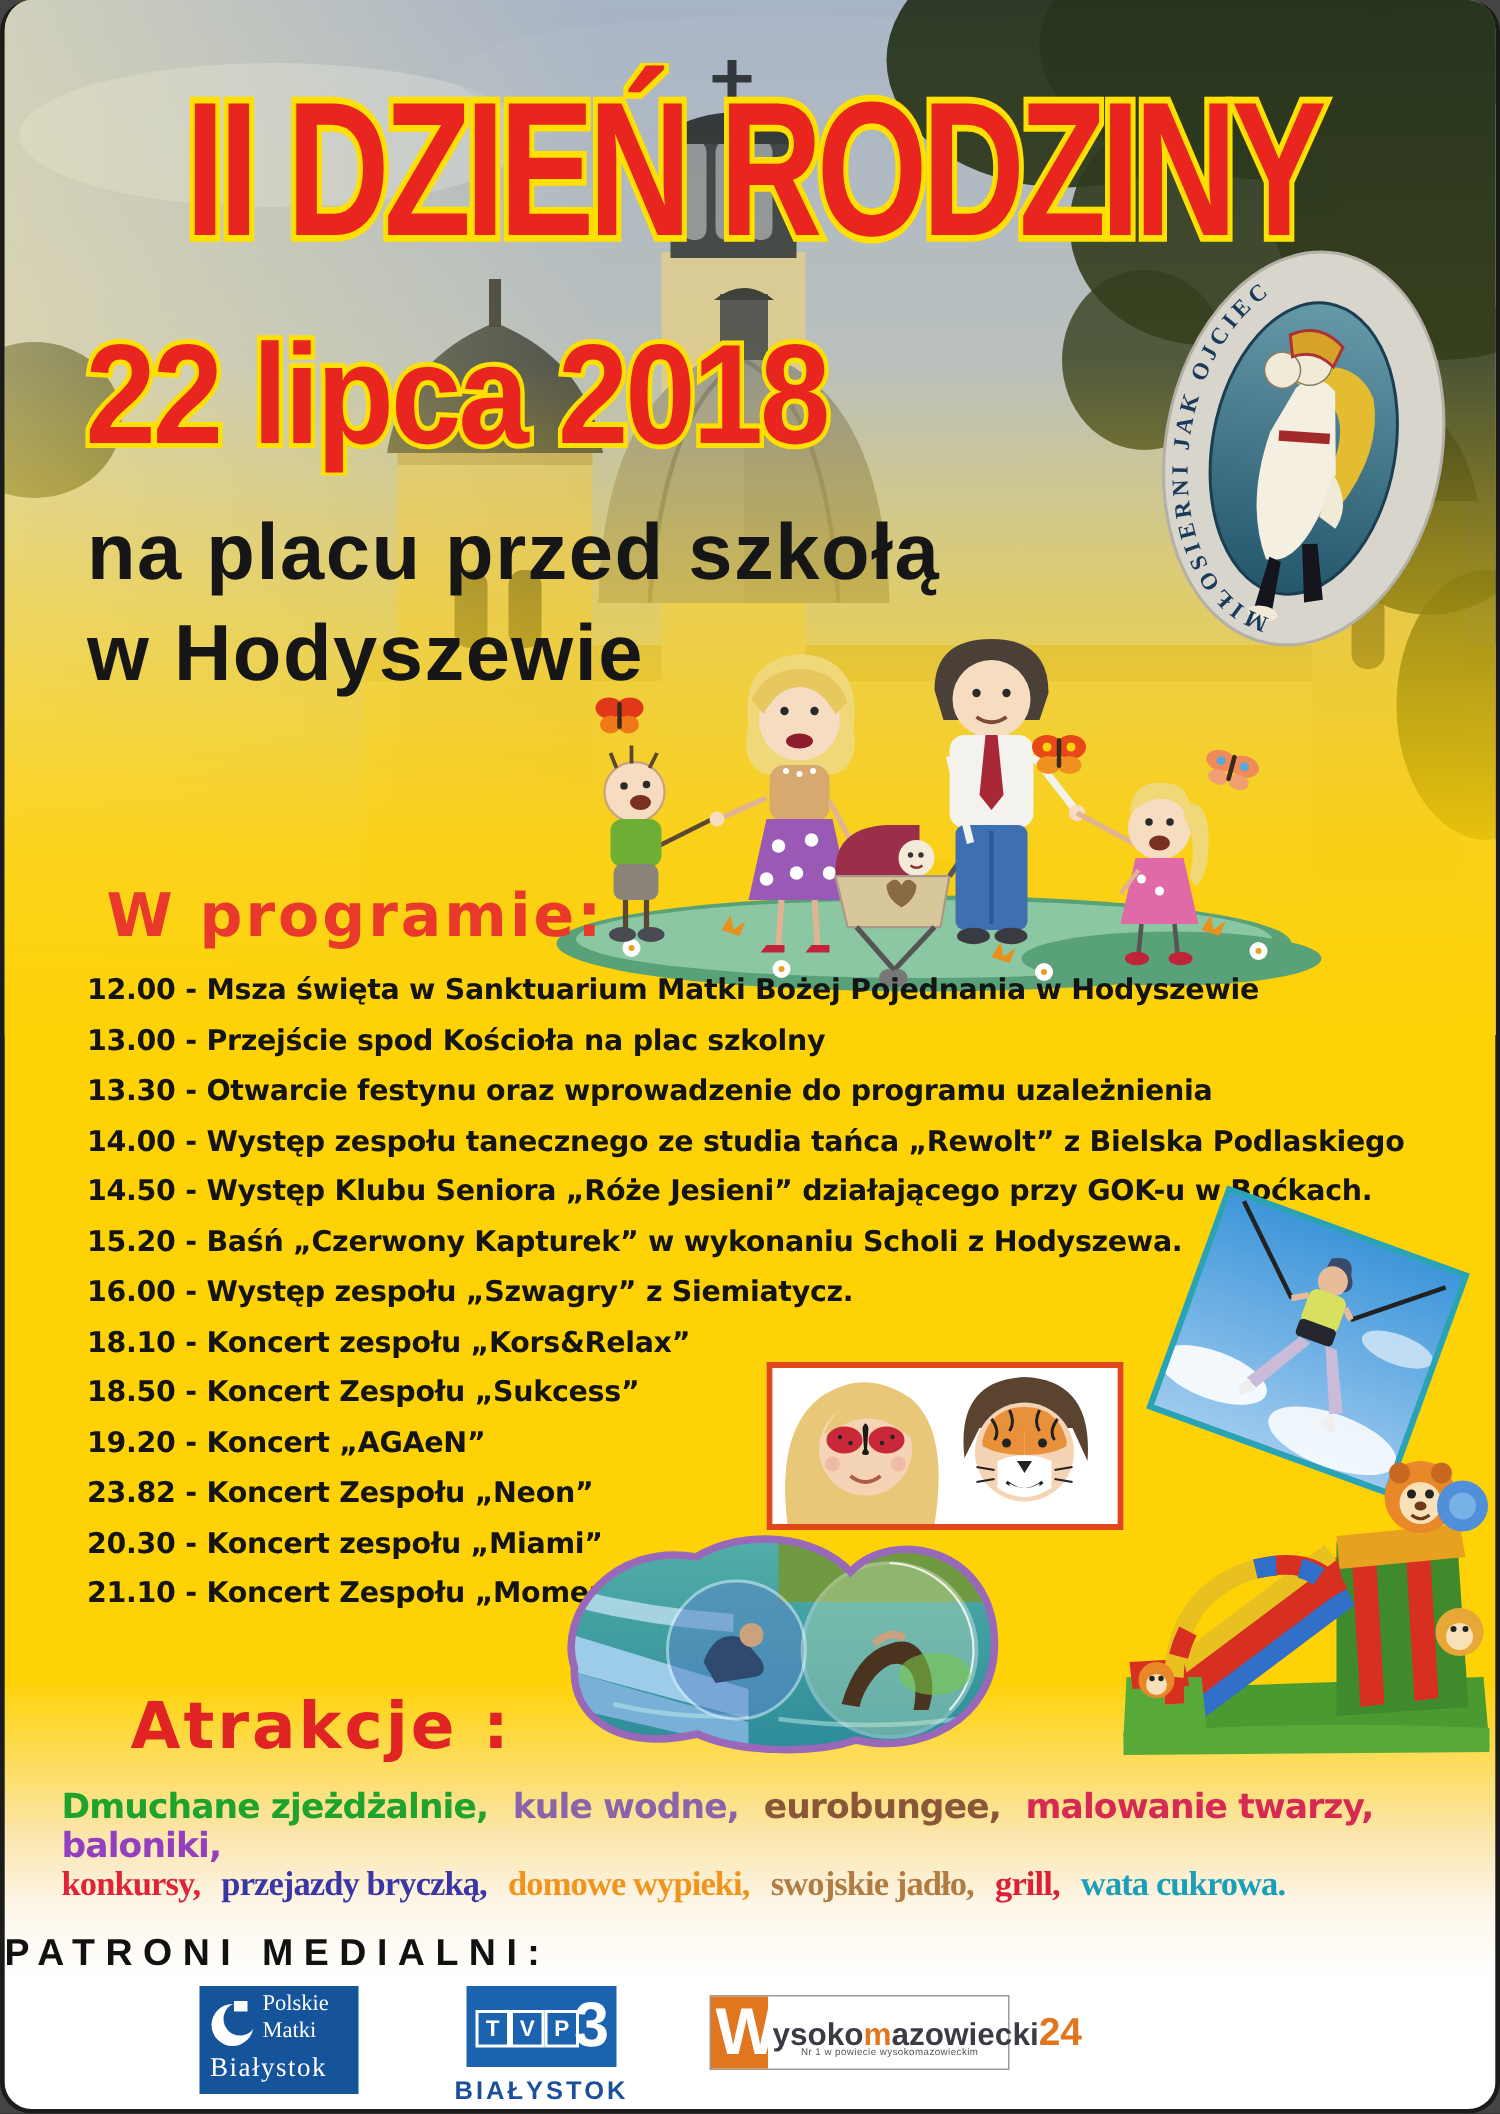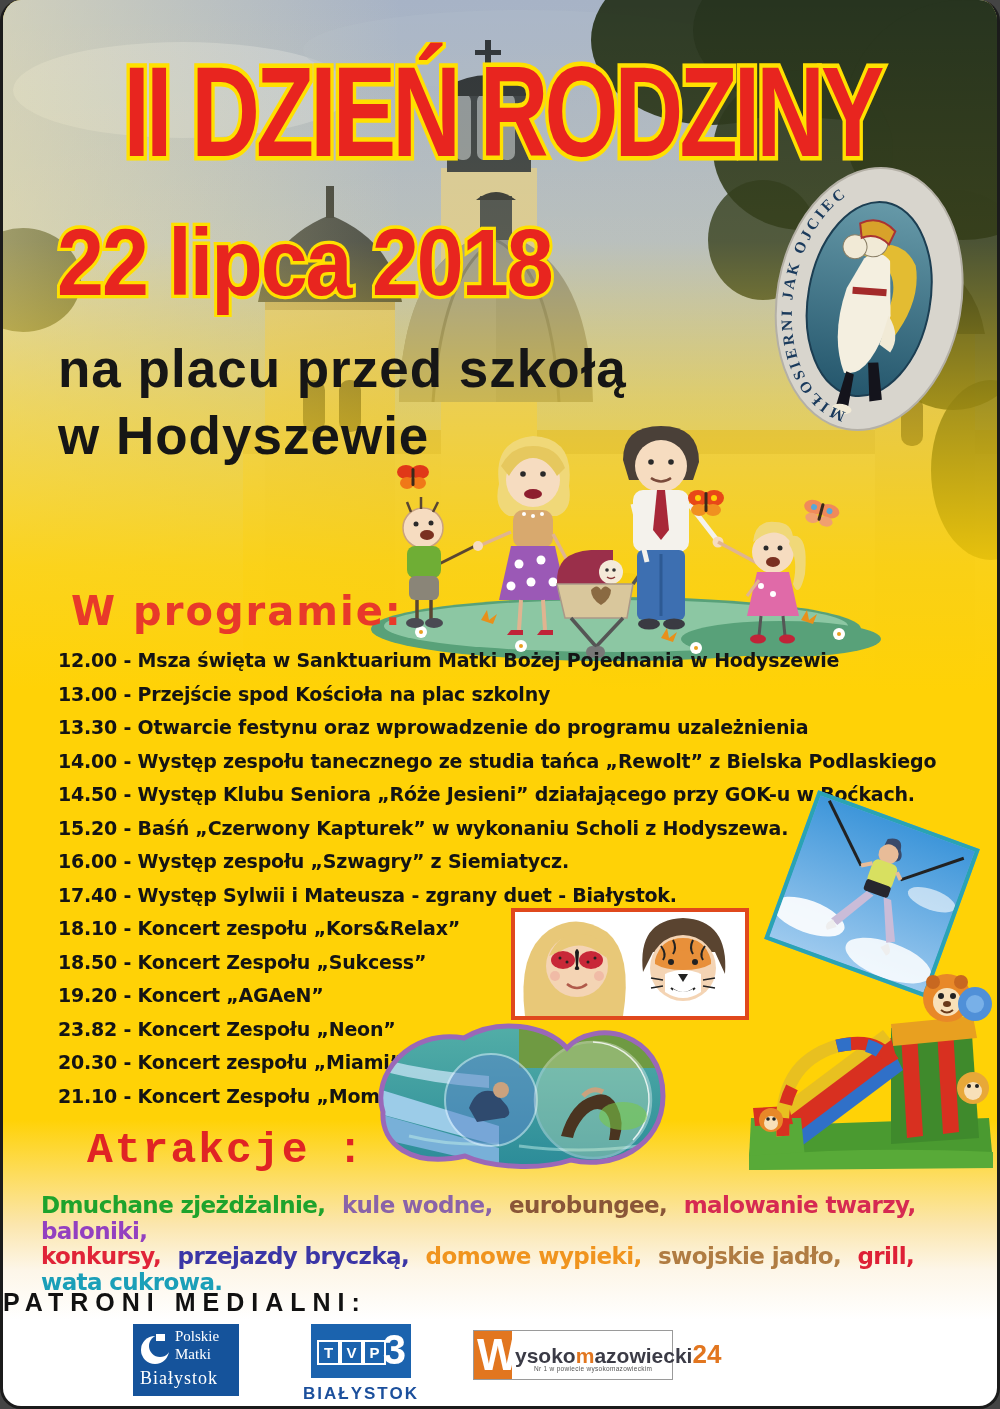--- a/index.html
+++ b/index.html
@@ -19,24 +19,24 @@
   .loc2{top:405px;}
   .badge-wrap{left:768px;top:162px;width:196px;height:276px;transform:rotate(10deg);}
   .family-wrap{left:358px;top:424px;width:525px;height:240px;}
   .prog-head{left:68px;top:588px;color:#e8392a;font-weight:bold;font-size:40px;letter-spacing:2px;}
   .program{left:55px;top:644px;width:925px;color:#141414;font-weight:bold;font-size:19px;}
   .program .program-line{line-height:33.5px;white-space:nowrap;letter-spacing:-0.2px;}
   .photo-facepaint{left:508px;top:908px;width:238px;height:112px;border:4px solid #e0481c;background:#fff;box-sizing:border-box;}
   .photo-bungee{left:783px;top:815px;width:172px;height:158px;border:4px solid #2aa3b4;box-sizing:border-box;transform:rotate(20deg);background:#5aa7e0;}
   .photo-water{left:366px;top:1016px;width:302px;height:158px;}
   .photo-slide{left:738px;top:968px;width:258px;height:210px;}
-  .atrakcje-head{left:84px;top:1126px;color:#e02424;font-weight:bold;font-size:43px;letter-spacing:2px;font-family:Liberation Mono, monospace;}
+  .atrakcje-head{left:84px;top:1126px;color:#e02424;font-weight:bold;font-size:43px;letter-spacing:2px;}
   .attr-line{left:38px;width:940px;font-weight:bold;font-size:23px;letter-spacing:-0.6px;}
   .attr-line1{top:1192px;}
-  .attr-line2{top:1243px;}
+  .attr-line2{top:1243px;font-family:Liberation Serif, serif;}
   .attr-word{margin-right:9px;white-space:nowrap;}
   .footer-head{left:0;top:1288px;width:740px;text-align:left;color:#111;
     font-family:"Liberation Sans",sans-serif;font-weight:bold;font-size:25px;letter-spacing:7px;}
   .logo-pr{left:130px;top:1324px;width:106px;height:72px;background:#15539b;color:#fff;
     font-family:"Liberation Serif",serif;text-decoration:underline;}
   .logo-pr .l1{position:absolute;left:42px;top:4px;font-size:15px;}
   .logo-pr .l2{position:absolute;left:42px;top:22px;font-size:15px;}
   .logo-pr .l3{position:absolute;left:7px;top:44px;font-size:18px;letter-spacing:1px;}
   .pr-icon{position:absolute;left:6px;top:8px;width:34px;height:34px;}
   .logo-tvp{left:308px;top:1324px;width:100px;height:54px;background:#1b63ae;}
@@ -320,21 +320,20 @@
       <div class="program-line">13.30 - Otwarcie festynu oraz wprowadzenie do programu uzależnienia</div>
 
       <div class="program-line">14.00 - Występ zespołu tanecznego ze studia tańca „Rewolt” z Bielska Podlaskiego</div>
 
       <div class="program-line">14.50 - Występ Klubu Seniora „Róże Jesieni” działającego przy GOK-u w Boćkach.</div>
 
       <div class="program-line">15.20 - Baśń „Czerwony Kapturek” w wykonaniu Scholi z Hodyszewa.</div>
 
       <div class="program-line">16.00 - Występ zespołu „Szwagry” z Siemiatycz.</div>
 
-      <div class="program-line">17.40 - Występ Sylwii i Mateusza - zgrany duet - Białystok.</div>
 
       <div class="program-line">18.10 - Koncert zespołu „Kors&amp;Relax”</div>
 
       <div class="program-line">18.50 - Koncert Zespołu „Sukcess”</div>
 
       <div class="program-line">19.20 - Koncert „AGAeN”</div>
 
       <div class="program-line">23.82 - Koncert Zespołu „Neon”</div>
 
       <div class="program-line">20.30 - Koncert zespołu „Miami”</div>

